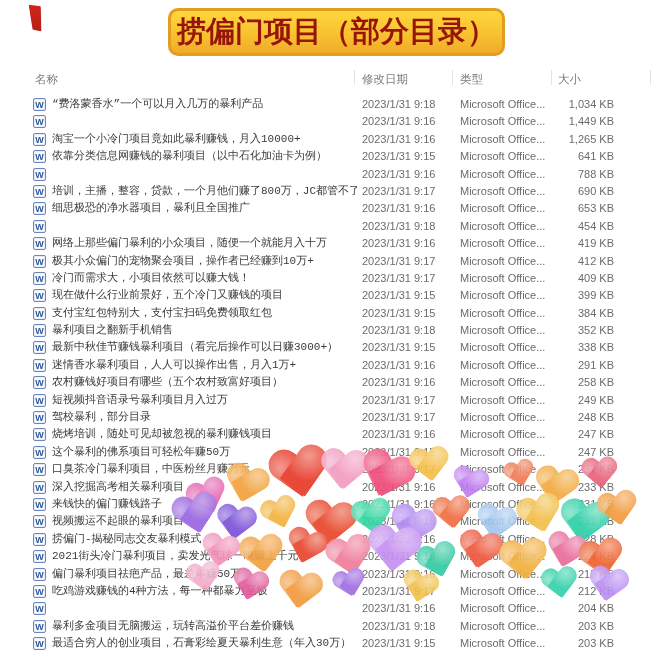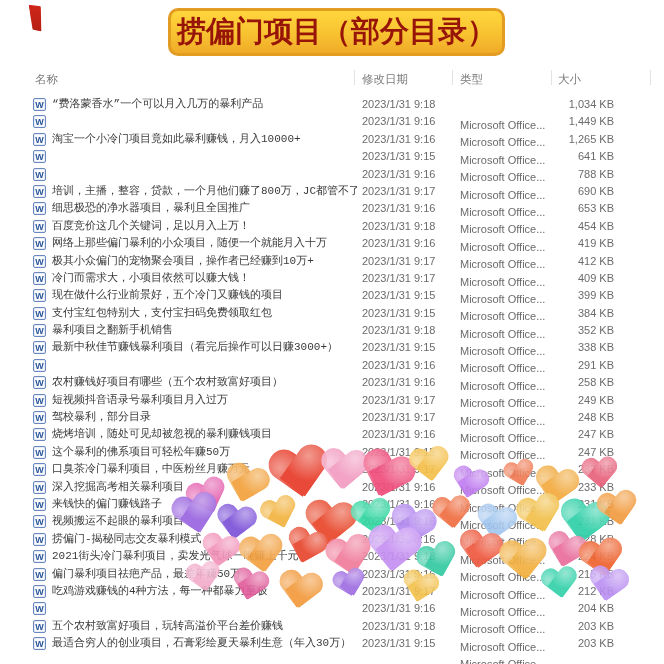--- a/index.html
+++ b/index.html
@@ -28,21 +28,21 @@
   
   .col-header { position:absolute; top:70px; left:0; width:664px; height:18px; }
   .col-label { position:absolute; top:2px; font-size:11.5px; color:#7c7c7c; white-space:nowrap; }
   .col-sep { position:absolute; top:0; width:1px; height:15px; background:#e3e3e3; }
   
   .file-list { position:absolute; left:0; top:96px; width:664px; }
   .file-row { position:relative; height:17.4px; width:664px; font-size:11px; }
   .cell { position:absolute; top:0; line-height:17.4px; white-space:nowrap; overflow:hidden; }
   .c-name { left:52px; width:305px; color:#3a3a3a;font-family:Liberation Mono, monospace; }
   .c-date { left:362px; width:95px; color:#6b6b6b; }
-  .c-type { left:460px; width:92px; color:#6b6b6b;margin-top:21px; }
+  .c-type { left:460px; width:92px; color:#6b6b6b; }
   .c-size { left:536px; width:78px; color:#6b6b6b; text-align:right; }
   .doc-icon {
     position:absolute; left:33px; top:2px; width:13px; height:13px;
     border:1px solid #6a87c0; background:#fdfdfd; border-radius:2px;
     color:#2b579a; font-weight:bold; font-size:9px; line-height:12px; text-align:center;
     box-shadow:inset 0 0 0 1px #e7edf8; box-sizing:border-box;
   }
   
   .hearts-layer { position:absolute; left:0; top:0; width:664px; height:664px; pointer-events:none; }
   .heart { position:absolute; }
@@ -98,20 +98,21 @@
       </div>
       <div class="file-row">
         <span class="doc-icon">W</span>
         <span class="cell c-name">淘宝一个小冷门项目竟如此暴利赚钱，月入10000+</span>
         <span class="cell c-date">2023/1/31 9:16</span>
         <span class="cell c-type">Microsoft Office...</span>
         <span class="cell c-size">1,265 KB</span>
       </div>
       <div class="file-row">
         <span class="doc-icon">W</span>
+        <span class="cell c-name">依靠分类信息网赚钱的暴利项目（以中石化加油卡为例）</span>
         <span class="cell c-date">2023/1/31 9:15</span>
         <span class="cell c-type">Microsoft Office...</span>
         <span class="cell c-size">641 KB</span>
       </div>
       <div class="file-row">
         <span class="doc-icon">W</span>
         <span class="cell c-date">2023/1/31 9:16</span>
         <span class="cell c-type">Microsoft Office...</span>
         <span class="cell c-size">788 KB</span>
       </div>
@@ -124,21 +125,20 @@
       </div>
       <div class="file-row">
         <span class="doc-icon">W</span>
         <span class="cell c-name">细思极恐的净水器项目，暴利且全国推广</span>
         <span class="cell c-date">2023/1/31 9:16</span>
         <span class="cell c-type">Microsoft Office...</span>
         <span class="cell c-size">653 KB</span>
       </div>
       <div class="file-row">
         <span class="doc-icon">W</span>
-        <span class="cell c-name">百度竞价这几个关键词，足以月入上万！</span>
         <span class="cell c-date">2023/1/31 9:18</span>
         <span class="cell c-type">Microsoft Office...</span>
         <span class="cell c-size">454 KB</span>
       </div>
       <div class="file-row">
         <span class="doc-icon">W</span>
         <span class="cell c-name">网络上那些偏门暴利的小众项目，随便一个就能月入十万</span>
         <span class="cell c-date">2023/1/31 9:16</span>
         <span class="cell c-type">Microsoft Office...</span>
         <span class="cell c-size">419 KB</span>
@@ -180,20 +180,21 @@
       </div>
       <div class="file-row">
         <span class="doc-icon">W</span>
         <span class="cell c-name">最新中秋佳节赚钱暴利项目（看完后操作可以日赚3000+）</span>
         <span class="cell c-date">2023/1/31 9:15</span>
         <span class="cell c-type">Microsoft Office...</span>
         <span class="cell c-size">338 KB</span>
       </div>
       <div class="file-row">
         <span class="doc-icon">W</span>
+        <span class="cell c-name">迷情香水暴利项目，人人可以操作出售，月入1万+</span>
         <span class="cell c-date">2023/1/31 9:16</span>
         <span class="cell c-type">Microsoft Office...</span>
         <span class="cell c-size">291 KB</span>
       </div>
       <div class="file-row">
         <span class="doc-icon">W</span>
         <span class="cell c-name">农村赚钱好项目有哪些（五个农村致富好项目）</span>
         <span class="cell c-date">2023/1/31 9:16</span>
         <span class="cell c-type">Microsoft Office...</span>
         <span class="cell c-size">258 KB</span>
@@ -283,21 +284,21 @@
         <span class="cell c-size">212 KB</span>
       </div>
       <div class="file-row">
         <span class="doc-icon">W</span>
         <span class="cell c-date">2023/1/31 9:16</span>
         <span class="cell c-type">Microsoft Office...</span>
         <span class="cell c-size">204 KB</span>
       </div>
       <div class="file-row">
         <span class="doc-icon">W</span>
-        <span class="cell c-name">五个农村致富好项目，玩转高溢价平台差价赚钱</span>
+        <span class="cell c-name">暴利多金项目无脑搬运，玩转高溢价平台差价赚钱</span>
         <span class="cell c-date">2023/1/31 9:18</span>
         <span class="cell c-type">Microsoft Office...</span>
         <span class="cell c-size">203 KB</span>
       </div>
       <div class="file-row">
         <span class="doc-icon">W</span>
         <span class="cell c-name">最适合穷人的创业项目，石膏彩绘夏天暴利生意（年入30万）</span>
         <span class="cell c-date">2023/1/31 9:15</span>
         <span class="cell c-type">Microsoft Office...</span>
         <span class="cell c-size">203 KB</span>

